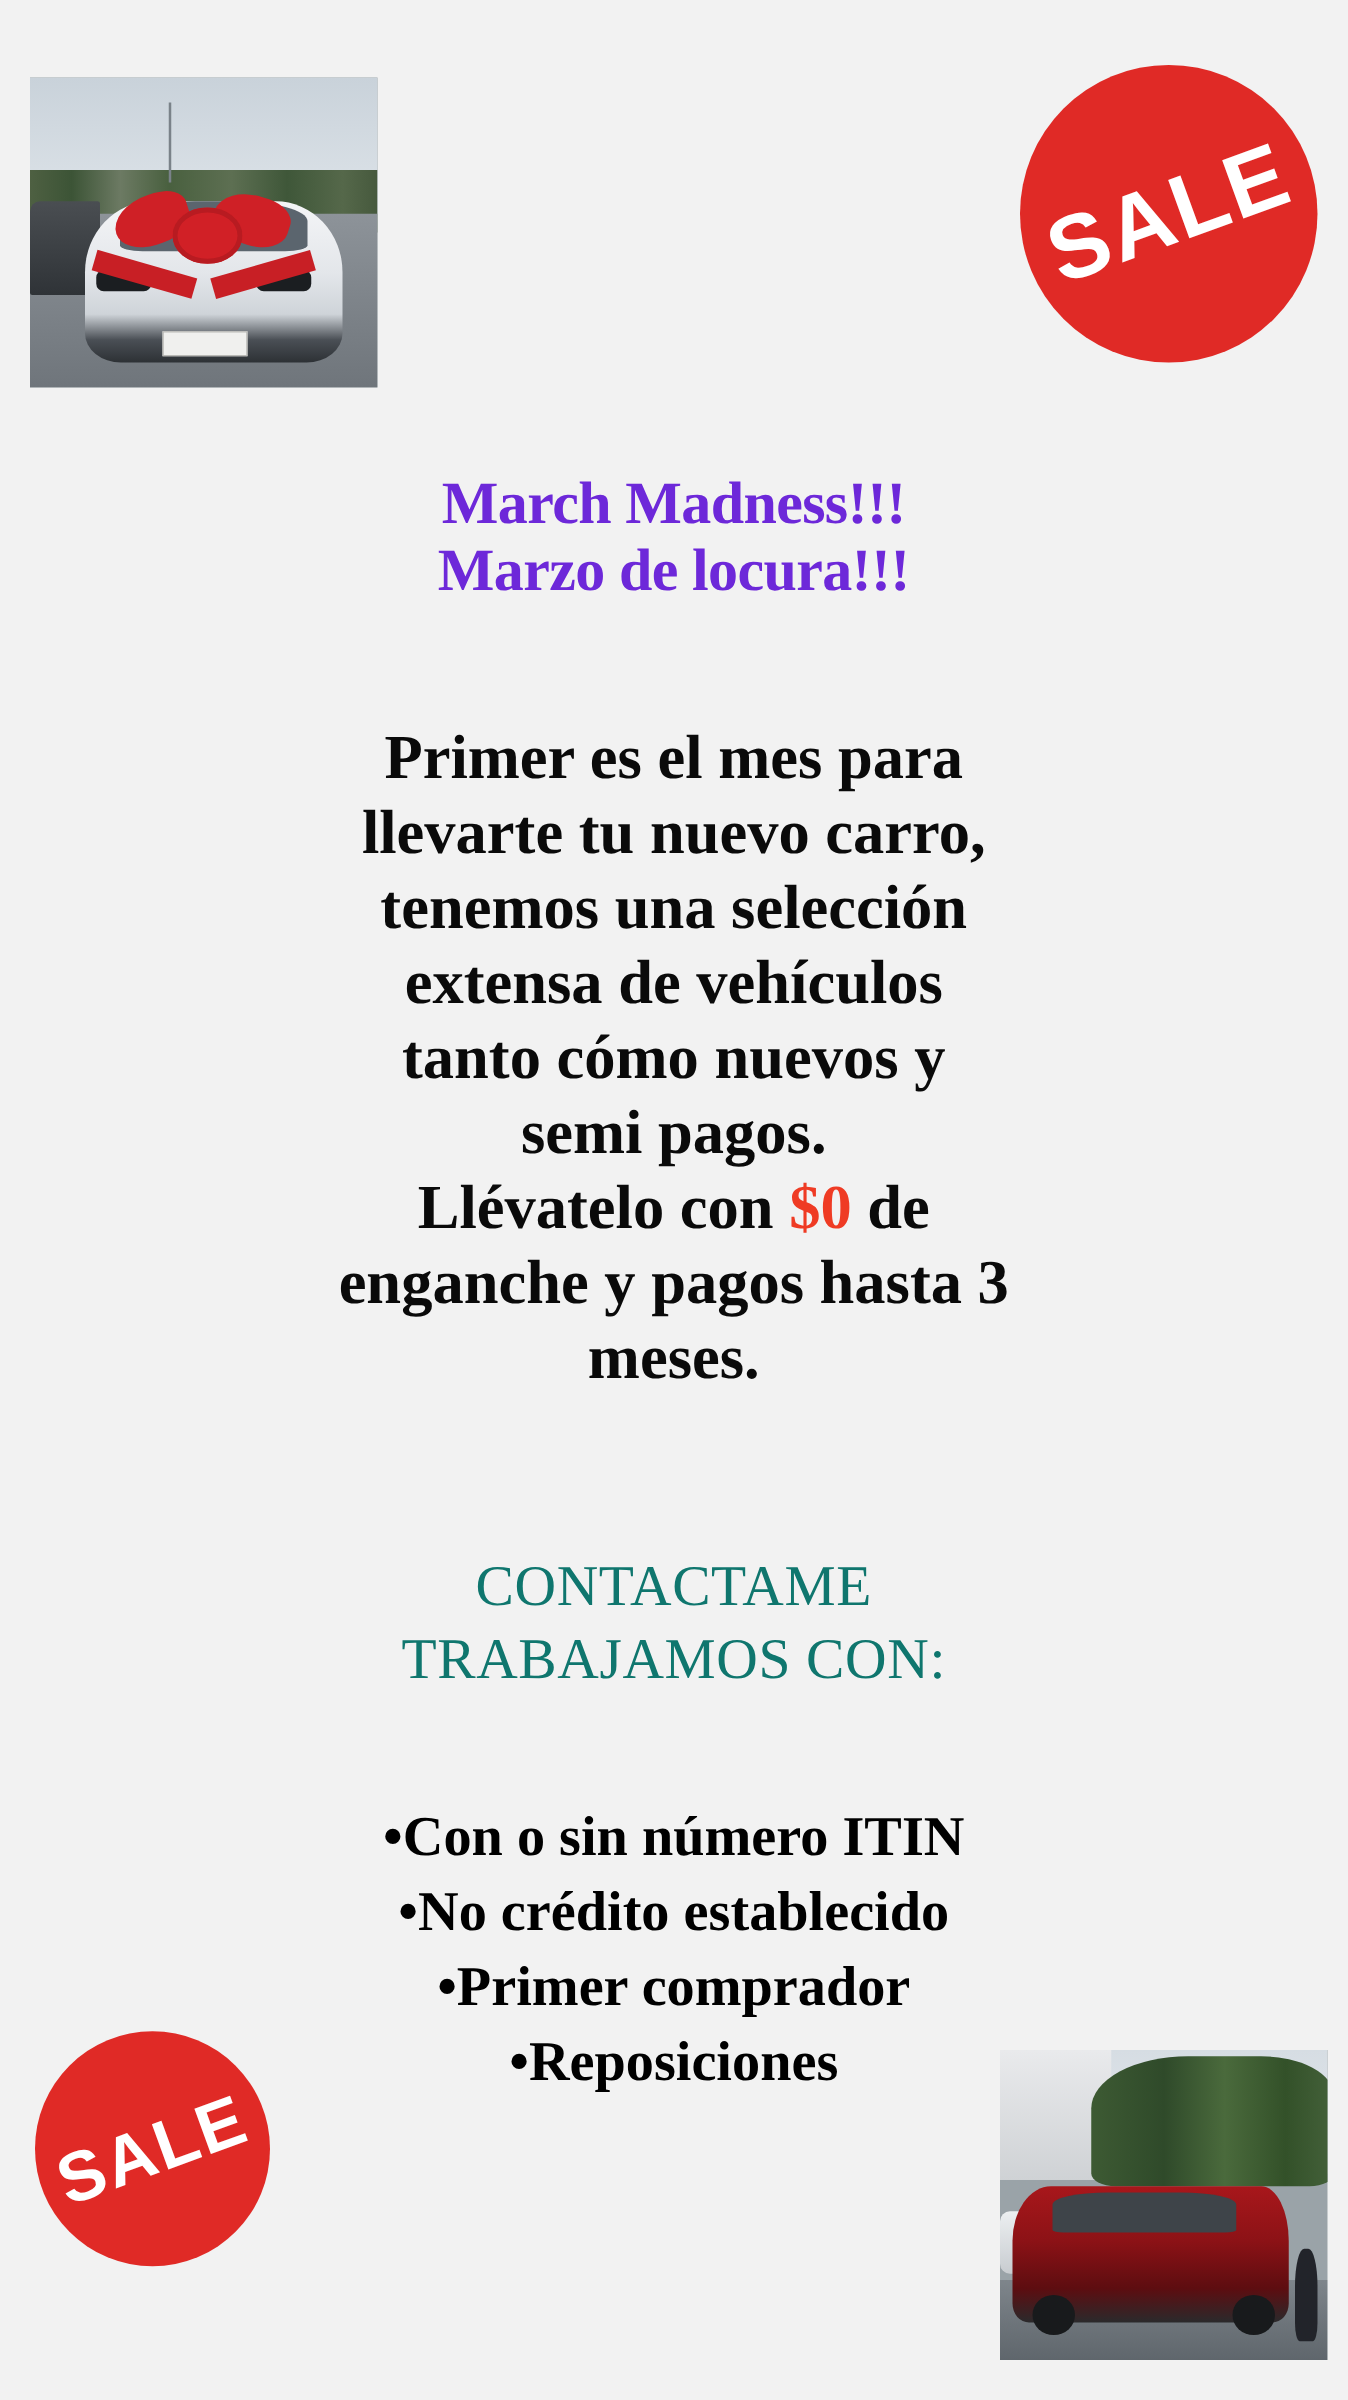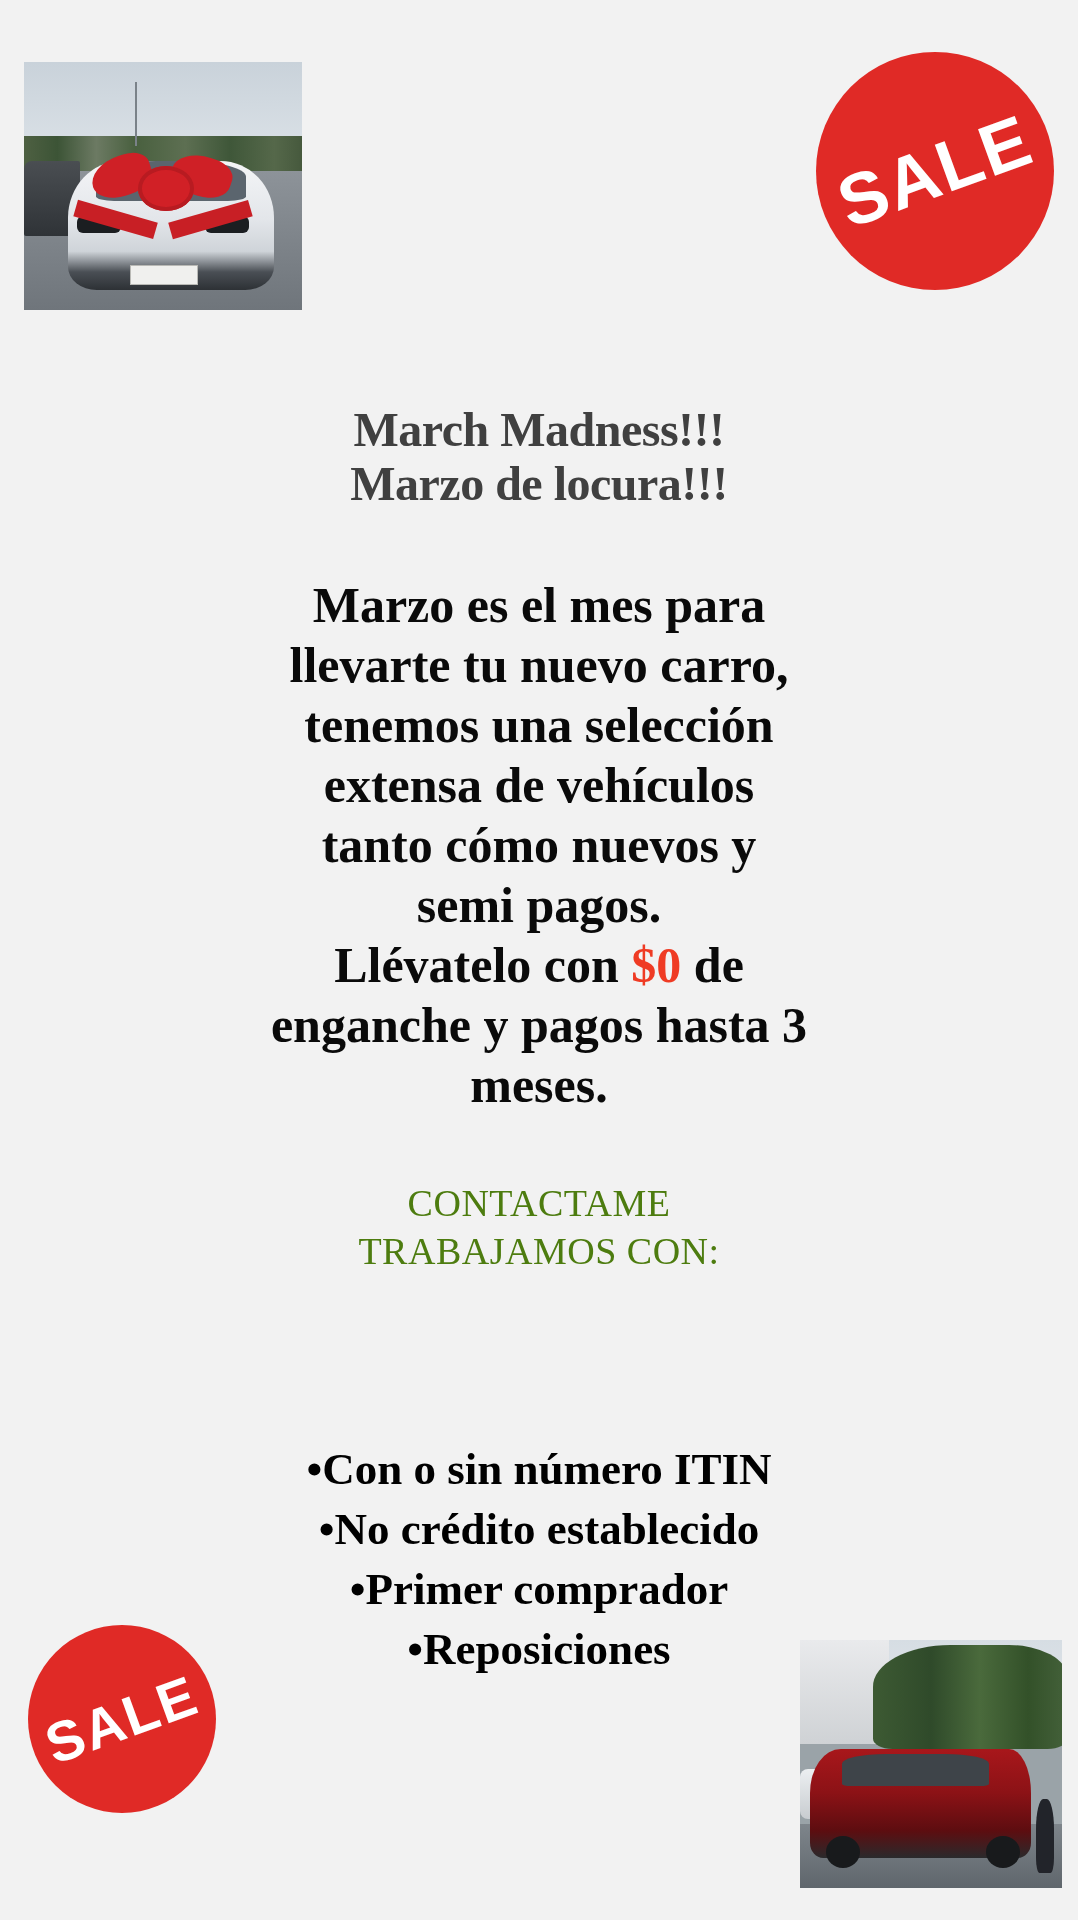--- a/index.html
+++ b/index.html
@@ -250,45 +250,44 @@
   
   .text-block {
     position: absolute;
     width: 100%;
     text-align: center;
     line-height: 1.12;
   }
 
   #headline {
     top: 376px;
-    color: #404040;
+    color: #6d28d9;
     font-weight: bold;
     font-size: 48px;
     letter-spacing: -0.5px;
-    margin-top: 27px;
   }
   #headline div { margin: 0; }
 
   #body-copy {
     top: 575px;
     color: #0a0a0a;
     font-weight: bold;
     font-size: 50px;
     line-height: 1.2;
     padding: 0 110px;
     box-sizing: border-box;
   }
   #body-copy .dollar {
     color: #ef3b24;
   }
 
   #contact-block {
-    top: 1180px;
-    color: #4d7c0f;
-    font-size: 38px;
+    top: 1240px;
+    color: #0f766e;
+    font-size: 46px;
     line-height: 1.25;
     letter-spacing: 0.5px;
   }
 
   #benefits {
     top: 1440px;
     color: #000000;
     font-weight: bold;
     font-size: 45px;
     line-height: 1.33;
@@ -320,21 +319,21 @@
   <div class="sale-badge" id="sale-badge-top">
     <span class="sale-text">SALE</span>
   </div>
 
   <div class="text-block" id="headline">
     <div>March Madness!!!</div>
     <div>Marzo de locura!!!</div>
   </div>
 
   <div class="text-block" id="body-copy">
-    <div>Marzo es el mes para</div>
+    <div>Primer es el mes para</div>
     <div>llevarte tu nuevo carro,</div>
     <div>tenemos una selección</div>
     <div>extensa de vehículos</div>
     <div>tanto cómo nuevos y</div>
     <div>semi pagos.</div>
     <div><span>Llévatelo con </span><span class="dollar">$0</span><span> de</span></div>
     <div>enganche y pagos hasta 3</div>
     <div>meses.</div>
   </div>
 

